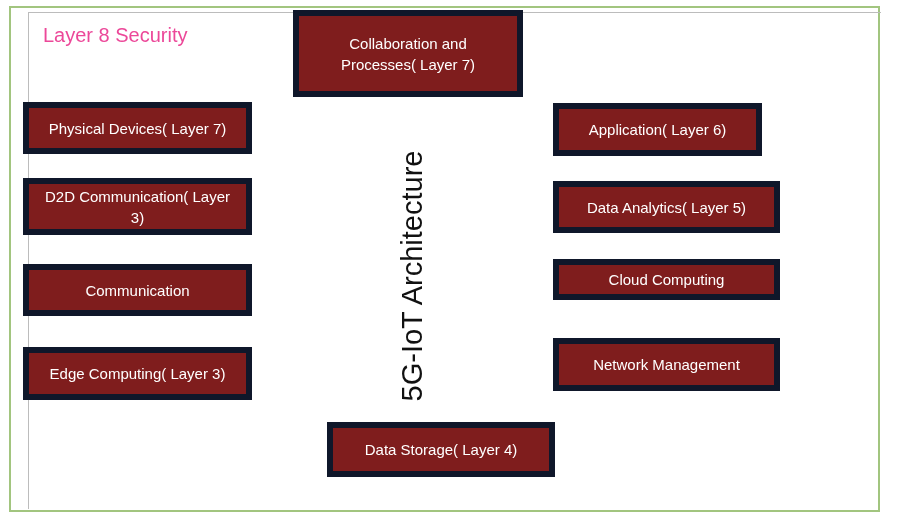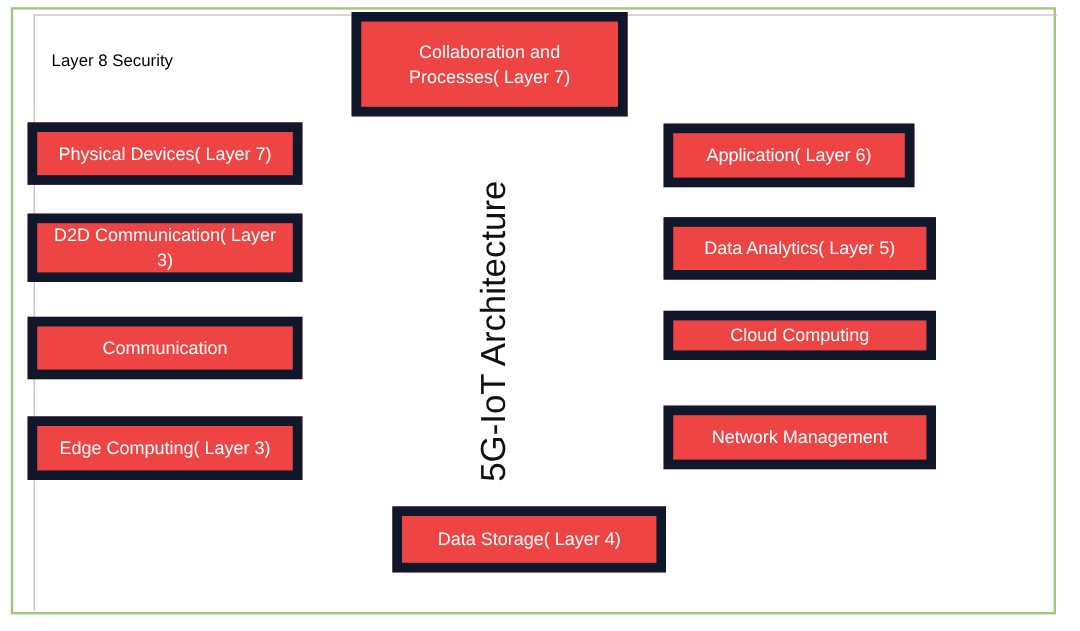--- a/index.html
+++ b/index.html
@@ -18,44 +18,44 @@
   }
   
   #inner-line{
     position:absolute;left:28px;top:12px;width:853px;height:497px;
     border-top:1px solid #bcbcbc;
     border-left:1px solid #bcbcbc;
     box-sizing:border-box;
   }
   .box{
     position:absolute;
-    background:#ef4444;
-    border:8px solid #0f172a;
+    background:#7f1d1d;
+    border:6px solid #0f172a;
     color:#ffffff;
     display:flex;align-items:center;justify-content:center;
     text-align:center;
     font-size:15px;line-height:1.4;
     white-space:pre-line;
     box-sizing:border-box;
     padding:2px 6px;
   }
   #b-layer7 {left:293px;top:10px; width:230px;height:87px;}
   #b-layer1 {left:23px; top:102px;width:229px;height:52px;}
   #b-layer2 {left:23px; top:178px;width:229px;height:57px;}
   #b-conn   {left:23px; top:264px;width:229px;height:52px;}
   #b-layer3 {left:23px; top:347px;width:229px;height:53px;}
   #b-layer6 {left:553px;top:103px;width:209px;height:53px;}
   #b-layer5 {left:553px;top:181px;width:227px;height:52px;}
   #b-cloud  {left:553px;top:259px;width:227px;height:41px;}
   #b-network{left:553px;top:338px;width:227px;height:53px;}
   #b-layer4 {left:327px;top:422px;width:228px;height:55px;}
 
   #corner-label{
-    position:absolute;left:43px;top:42px;
-    font-size:14px;color:#000000;
+    position:absolute;left:43px;top:24px;
+    font-size:20px;color:#ec4899;
   }
   #center-title{
     position:absolute;left:412px;top:276px;
     transform:translate(-50%,-50%) rotate(-90deg);
     transform-origin:center center;
     white-space:nowrap;
     font-size:29px;color:#111111;
   }
 </style>
 </head>

